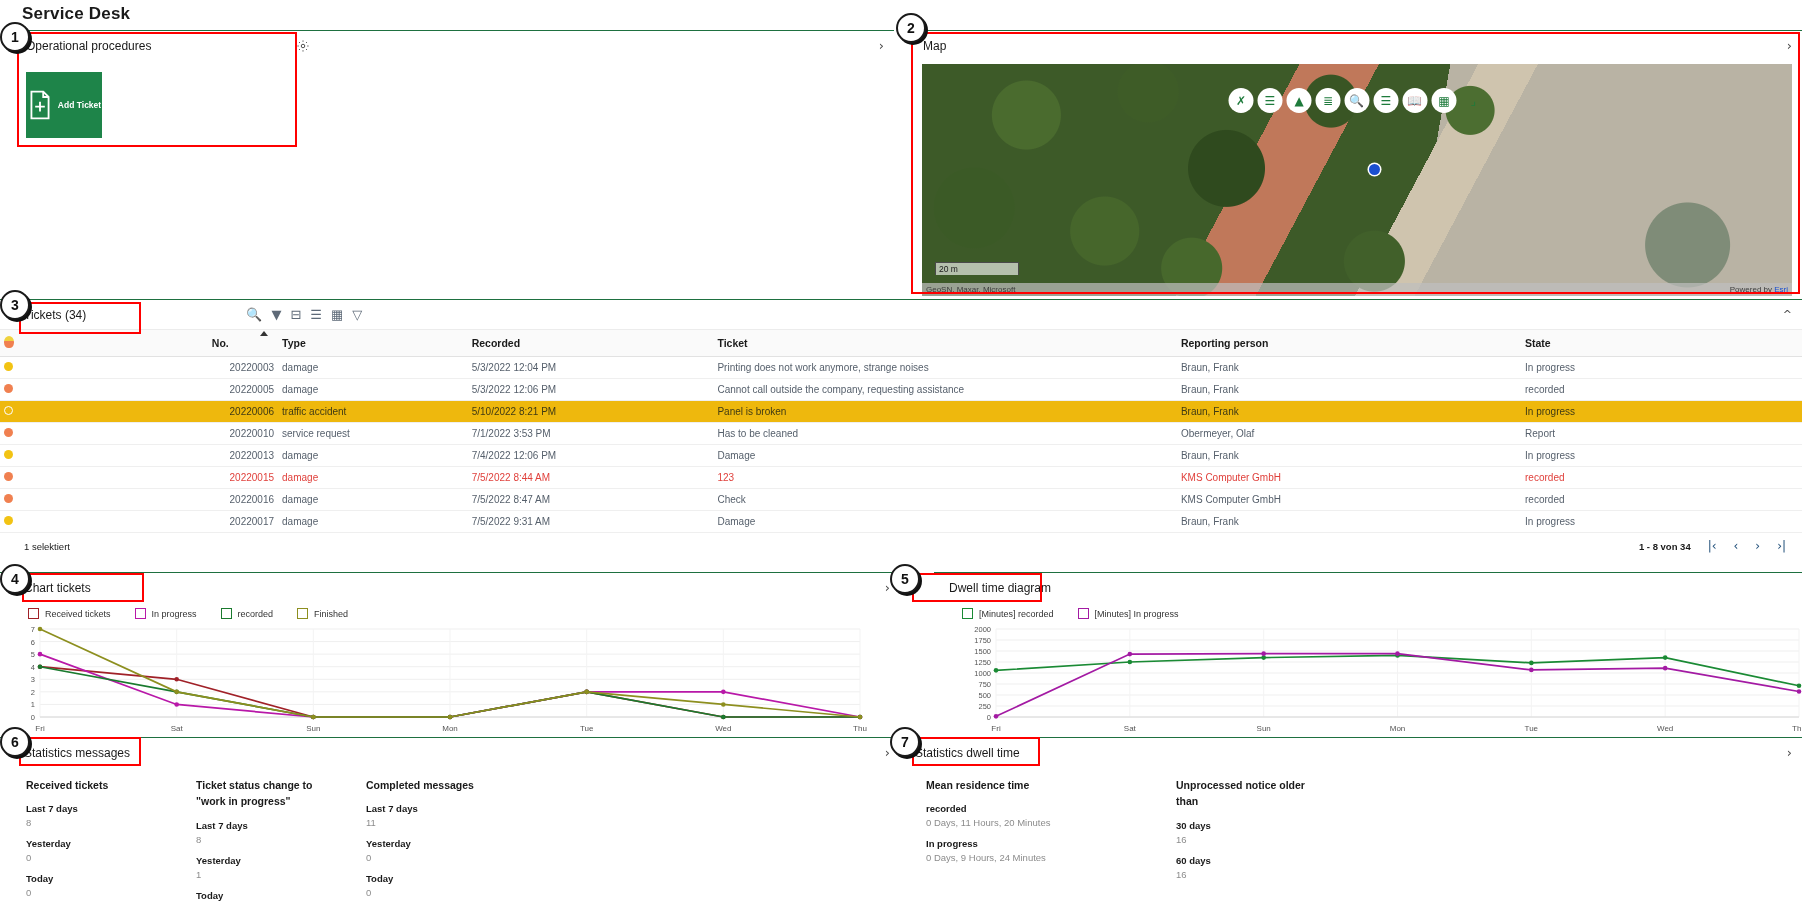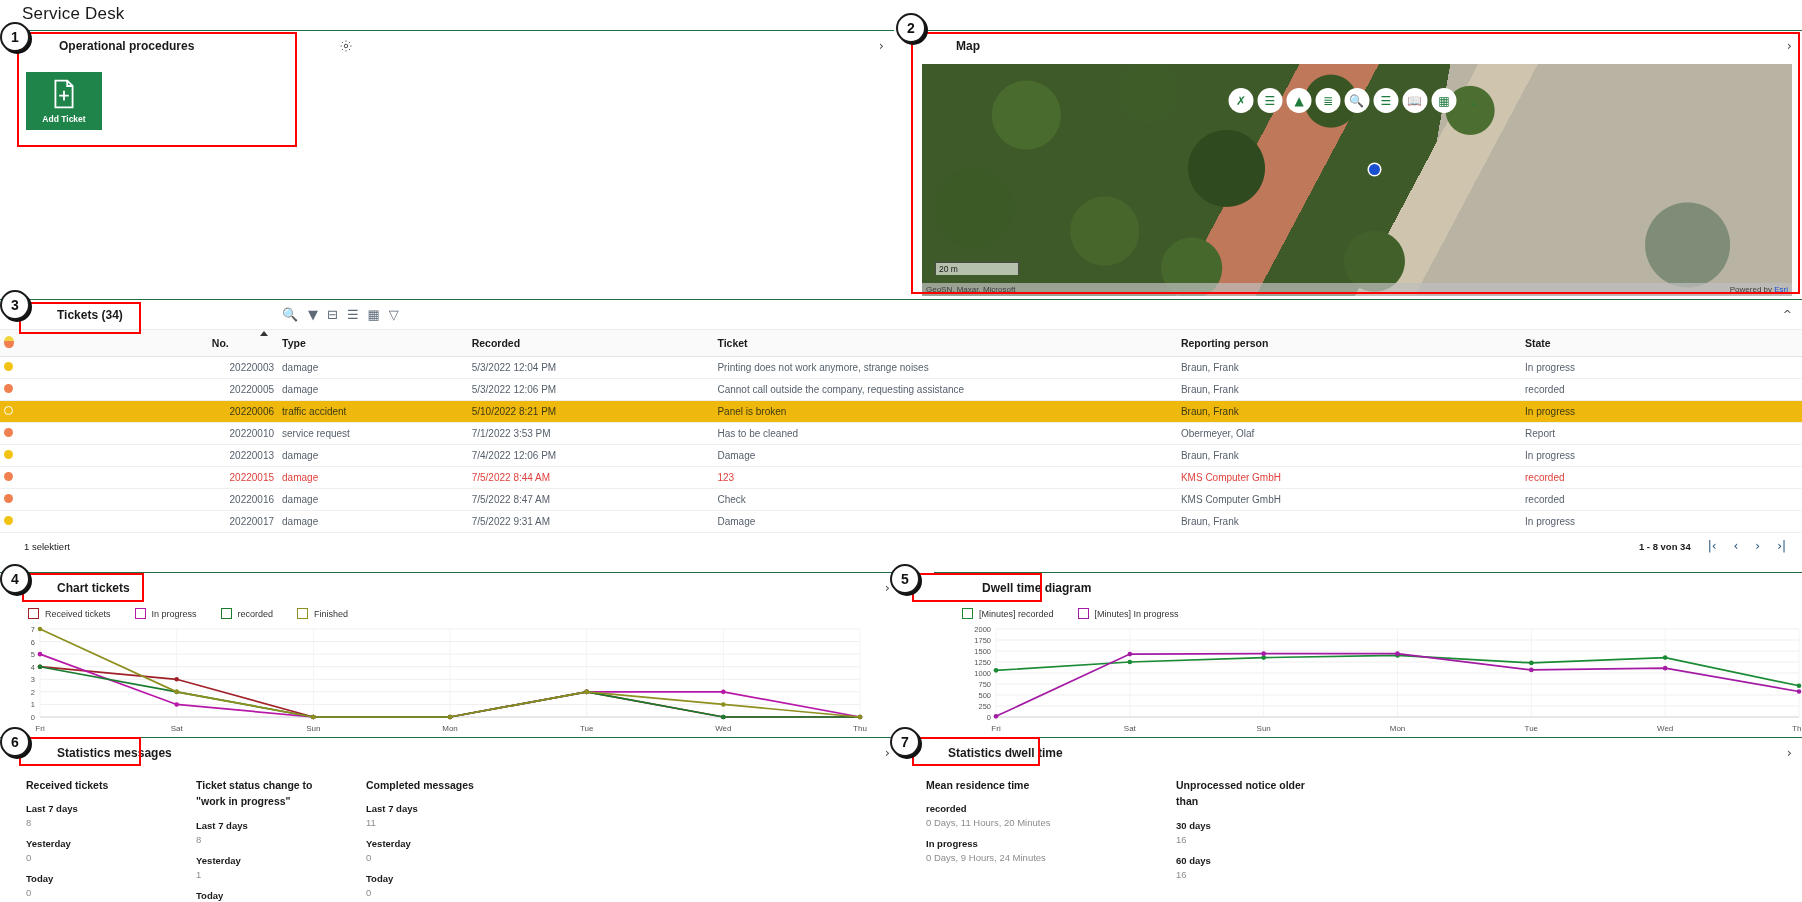--- a/index.html
+++ b/index.html
@@ -6,46 +6,46 @@
   html, body { margin:0; padding:0; }
   body {
     width:1802px; height:902px; position:relative;
     background:#ffffff;
     font-family:"Liberation Sans", sans-serif;
     font-size:11px; color:#333333;
     overflow:hidden;
   }
   .page-title {
     position:absolute; left:22px; top:4px;
-    font-size:17px; font-weight:normal; color:#1a1a1a;
+    font-size:17px; font-weight:bold; color:#1a1a1a;
     letter-spacing:.2px;
   }
 
   
   .panel { position:absolute; }
   .panel-hdr {
     height:30px; border-top:1px solid #1e7040;
     display:flex; align-items:center; padding:0 10px 0 12px;
     background:#ffffff;
   }
-  .panel-hdr .ttl { font-size:12px; font-weight:bold; color:#1a1a1a;margin-left:33px; }
+  .panel-hdr .ttl { font-size:12px; font-weight:normal; color:#1a1a1a; }
   .chev {
     margin-left:auto; color:#4a4a4a; font-size:13px; line-height:1;
     font-family:"DejaVu Sans", sans-serif;
   }
   .chev.up { font-size:11px; }
 
   
   #panel-ops { left:14px; top:30px; width:1802px; }
   #panel-ops .panel-hdr { width:880px; }
   .gear { margin-left:145px; display:inline-flex; }
   .tile {
-    width:76px; height:58px; margin:12px 0 0 12px;
+    width:76px; height:66px; margin:12px 0 0 12px;
     background:#1e8449; color:#ffffff;
-    display:flex; flex-direction:column; align-items:center; justify-content:center;
+    display:flex; flex-direction:row; align-items:center; justify-content:center;
     gap:5px; cursor:pointer;
   }
   .tile .lbl { font-size:8.5px; font-weight:bold; }
 
   
   #panel-map { left:911px; top:30px; width:891px; }
   #panel-map .panel-hdr { width:891px;gap:14px; }
   .map-canvas {
     position:relative; margin:4px 10px 0 11px; height:232px; overflow:hidden;
     background:

